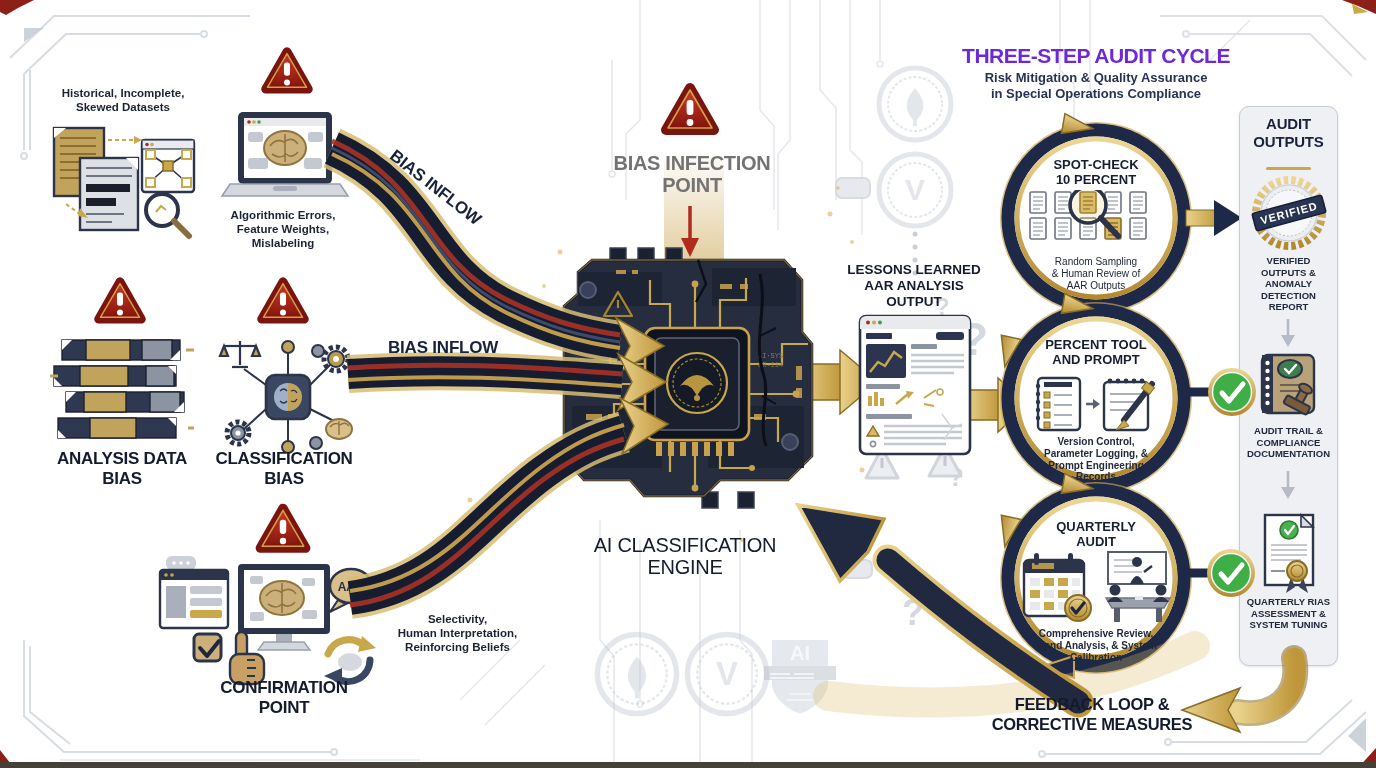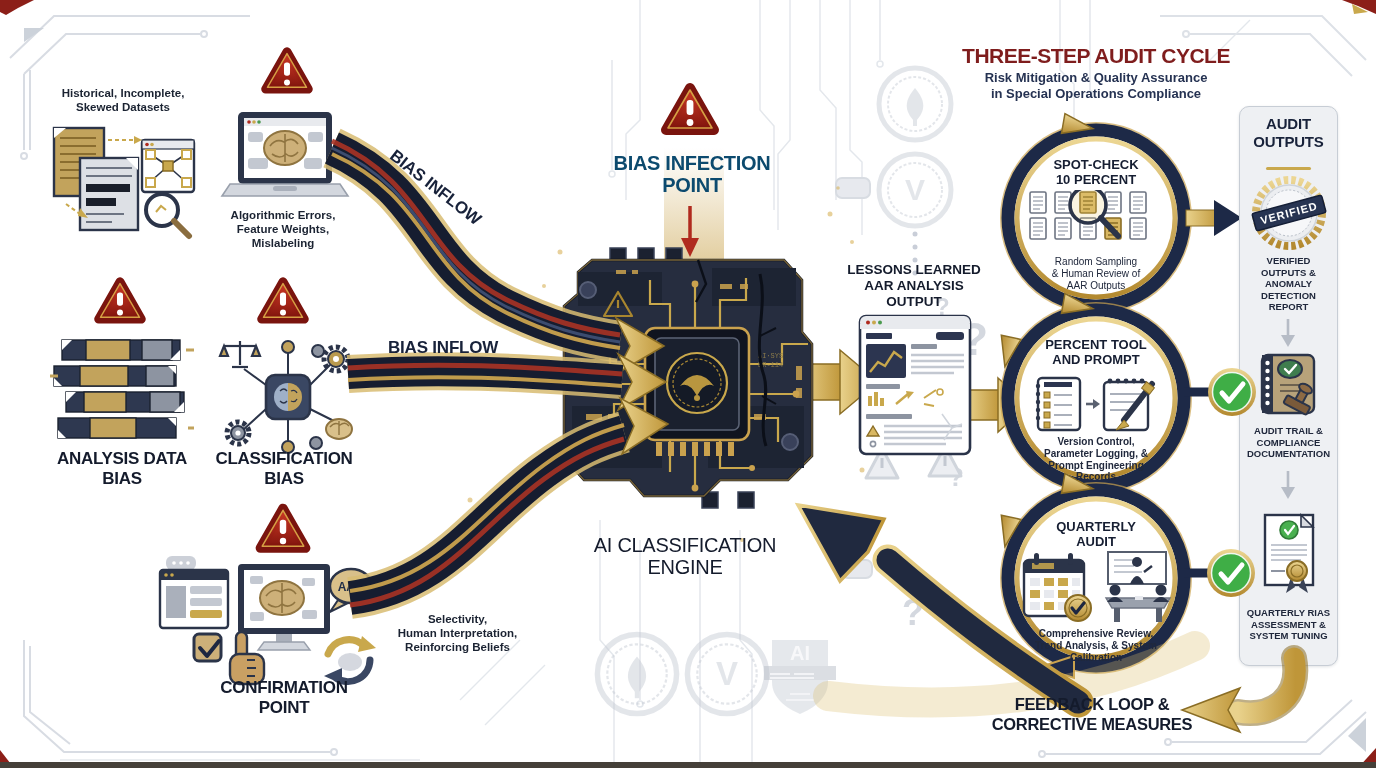--- a/index.html
+++ b/index.html
@@ -720,21 +720,21 @@
     <polygon points="44,2 56,14 44,14" fill="#d8dbe0" stroke="#2b3449" stroke-width="1.6"></polygon>
     <circle cx="32" cy="17" r="9" fill="#49b04f" stroke="#2f7a36" stroke-width="1.6"></circle>
     <path d="M28,17 l3,4 6,-8" stroke="#ffffff" stroke-width="2.2" fill="none" stroke-linecap="round"></path>
     <path d="M14,32 H50 M14,37 H50 M14,42 H50 M14,47 H44" stroke="#c3c8d1" stroke-width="2.2"></path>
     <path d="M14,58 H28" stroke="#8d94a1" stroke-width="2"></path>
     <polygon points="34,64 29,80 38,74" fill="#3a4357"></polygon>
         <polygon points="46,64 51,80 42,74" fill="#3a4357"></polygon>
     <circle cx="40" cy="58" r="10" fill="url(#goldV)" stroke="#8a6d25" stroke-width="2"></circle>
     <circle cx="40" cy="58" r="6" fill="none" stroke="#8a6d25" stroke-width="1.2"></circle>
   </svg>
-  <div class="t plabel" style="top:500px">QUARTERLY RIAS
+  <div class="t plabel" style="top:489px">QUARTERLY RIAS
 ASSESSMENT &amp;
 SYSTEM TUNING</div>
 </div>
 
 <div class="t note ctr z3" style="left:33px;top:86px;width:180px">Historical, Incomplete,
 Skewed Datasets</div>
 <div class="t note ctr z3" style="left:203px;top:208px;width:160px">Algorithmic Errors,
 Feature Weights,
 Mislabeling</div>
 <div class="t lbl-big ctr z3" style="left:38px;top:449px;width:168px">ANALYSIS DATA
@@ -743,30 +743,30 @@
 BIAS</div>
 <div class="t note z3" style="left:390px;top:612px;width:135px">Selectivity,
 Human Interpretation,
 Reinforcing Beliefs</div>
 <div class="t lbl-big ctr z3" style="left:200px;top:678px;width:168px">CONFIRMATION
 POINT</div>
 
 <div class="t inflow z3" style="left:398px;top:146px;transform:rotate(38deg);transform-origin:0 0">BIAS INFLOW</div>
 <div class="t inflow z3" style="left:388px;top:338px">BIAS INFLOW</div>
 
-<div class="t ctr z3" style="left:598px;top:153px;width:188px;font-size:20px;font-weight:700;line-height:1.08;letter-spacing:-.3px;color:#0c4a6e">BIAS INFECTION
+<div class="t ctr z3" style="left:598px;top:153px;width:188px;font-size:20px;font-weight:700;line-height:1.08;letter-spacing:-.3px;color:#737373">BIAS INFECTION
 POINT</div>
 <div class="t ctr z3" style="left:585px;top:534px;width:200px;font-size:20px;font-weight:400;line-height:1.12;letter-spacing:-.3px;color:#141b2c">AI CLASSIFICATION
 ENGINE</div>
 
 <div class="t ctr z3" style="left:843px;top:262px;width:142px;font-size:13.5px;font-weight:700;line-height:1.18;color:#141b2c">LESSONS LEARNED
 AAR ANALYSIS
 OUTPUT</div>
 
-<div class="t ctr z3" style="left:960px;top:44px;width:272px;font-size:21px;font-weight:700;letter-spacing:-.5px;color:#7f1d1d">THREE-STEP AUDIT CYCLE</div>
+<div class="t ctr z3" style="left:960px;top:44px;width:272px;font-size:21px;font-weight:700;letter-spacing:-.5px;color:#6d28d9">THREE-STEP AUDIT CYCLE</div>
 <div class="t ctr z3" style="left:960px;top:70px;width:272px;font-size:13px;font-weight:600;line-height:1.25;color:#253252">Risk Mitigation &amp; Quality Assurance
 in Special Operations Compliance</div>
 
 <div class="t ctr z3" style="left:1026px;top:158px;width:140px;font-size:13px;font-weight:700;line-height:1.15;color:#161e32">SPOT-CHECK
 10 PERCENT</div>
 <div class="t ctr z3" style="left:1020px;top:256px;width:152px;font-size:10px;font-weight:400;line-height:1.2;color:#20283c">Random Sampling
 &amp; Human Review of
 AAR Outputs</div>
 <div class="t ctr z3" style="left:1018px;top:338px;width:156px;font-size:13px;font-weight:700;line-height:1.15;color:#161e32">PERCENT TOOL
 AND PROMPT</div>

